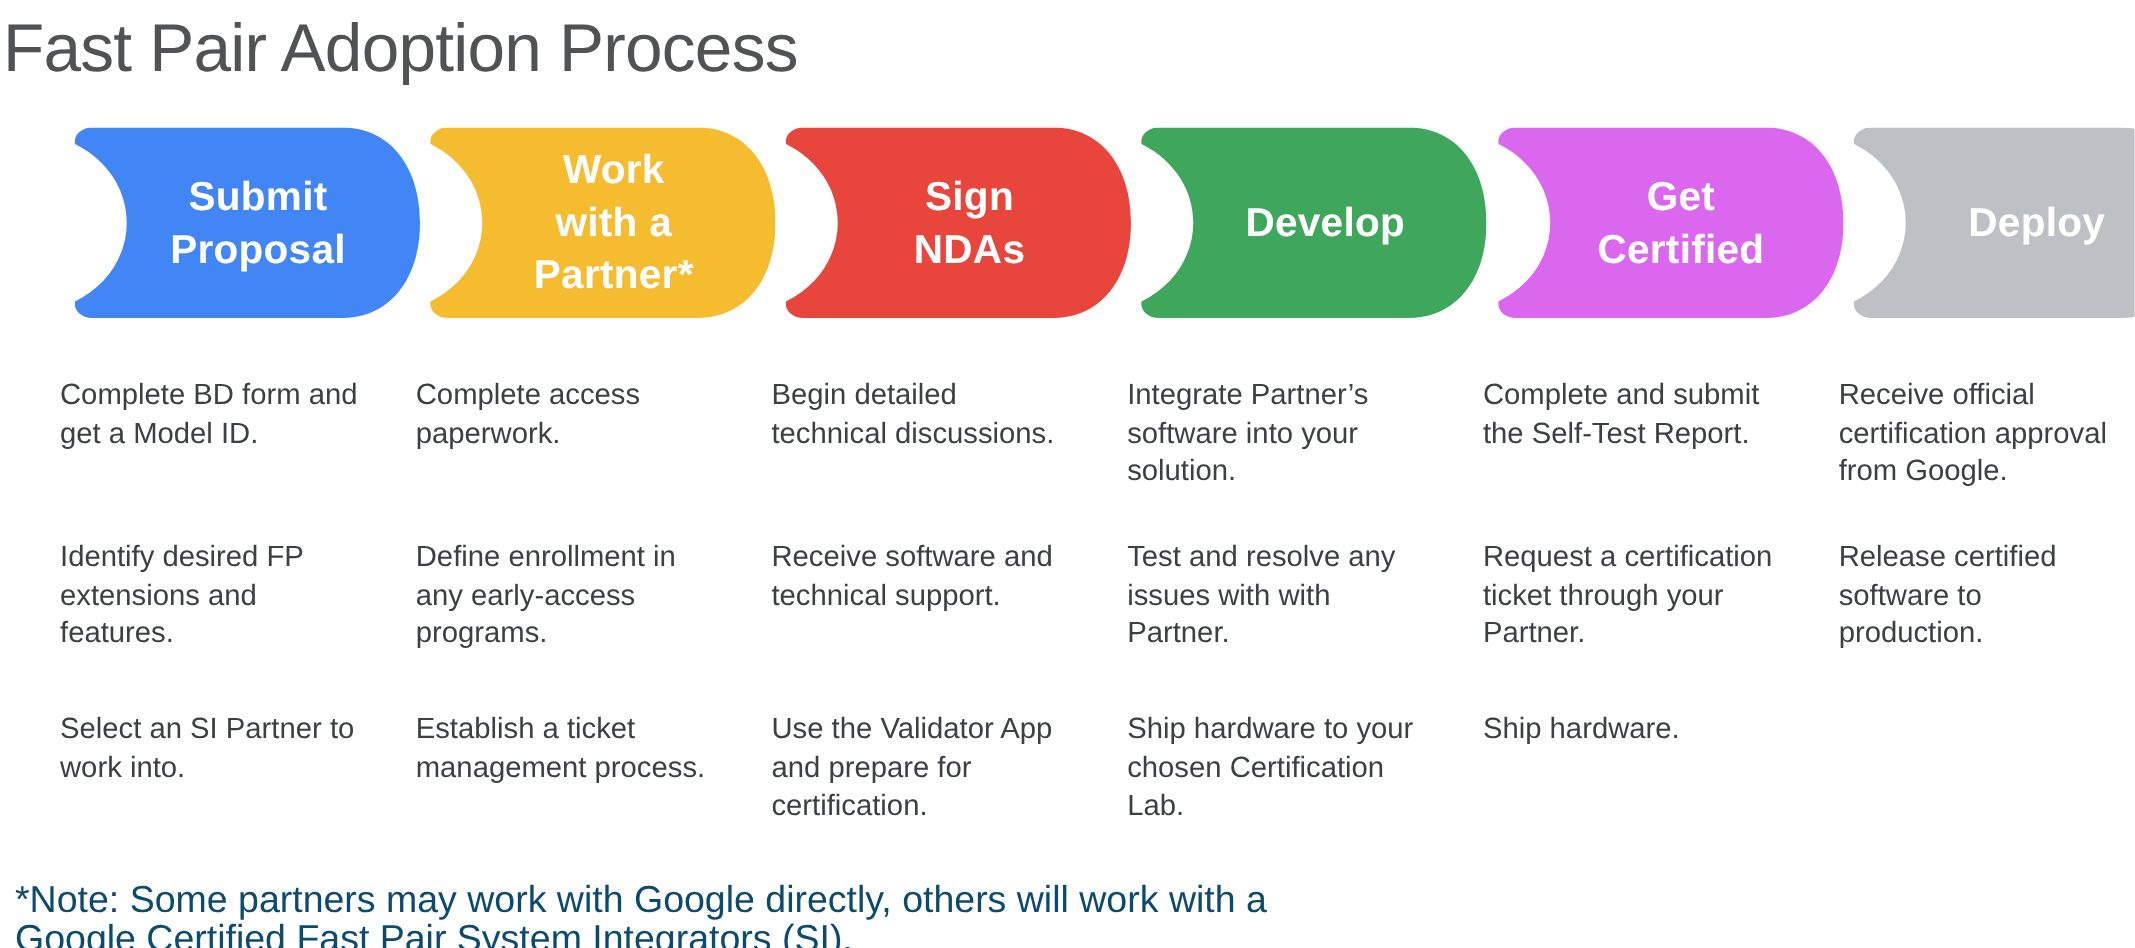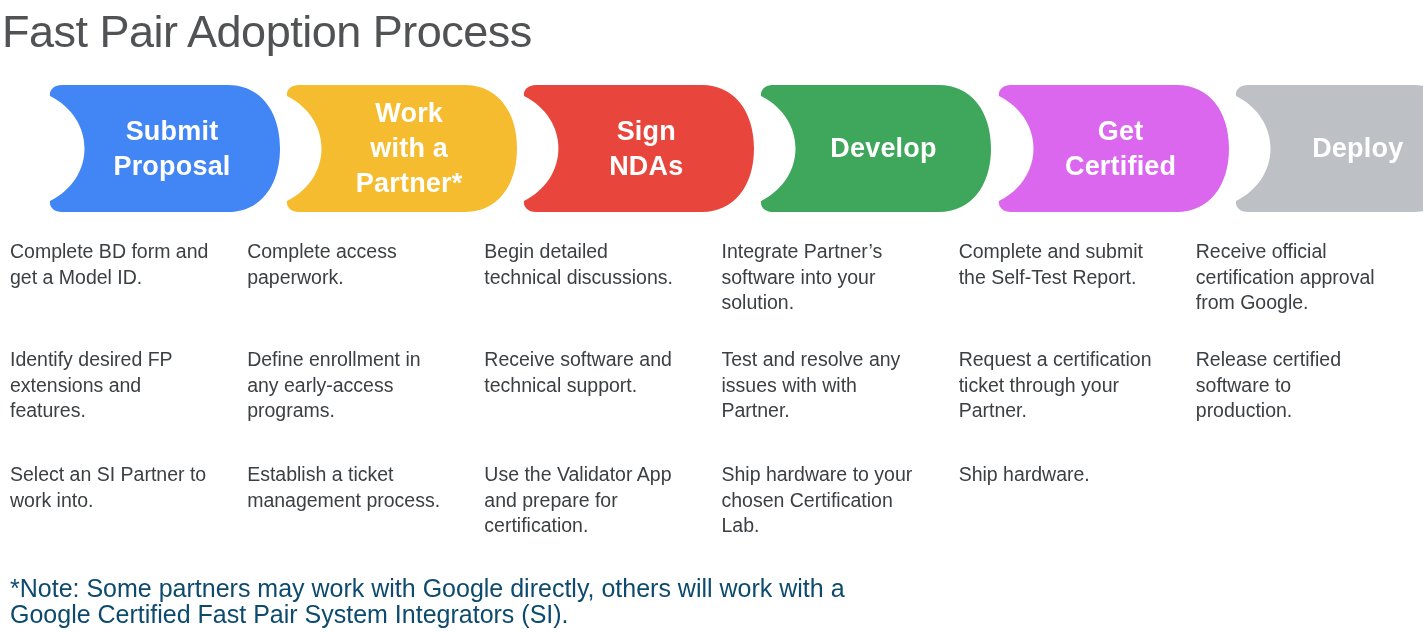--- a/index.html
+++ b/index.html
@@ -44,21 +44,22 @@
     font-size: 27px;
     font-weight: 700;
     line-height: 35px;
     letter-spacing: 0.2px;
     white-space: pre-line;
   }
   .details {
     display: grid;
     grid-template-columns: repeat(6, 237.17px);
     grid-template-rows: 108px 115px 112px;
-    margin-top: 27px;
+    margin-top: 39px;
+    padding-left: 30px;
   }
   .cell {
     padding: 0 14px 0 10px;
     font-size: 19.5px;
     line-height: 25.5px;
     color: #3C4043;
     white-space: pre-line;
   }
   .note {
     margin: 2px 0 0 10px;

